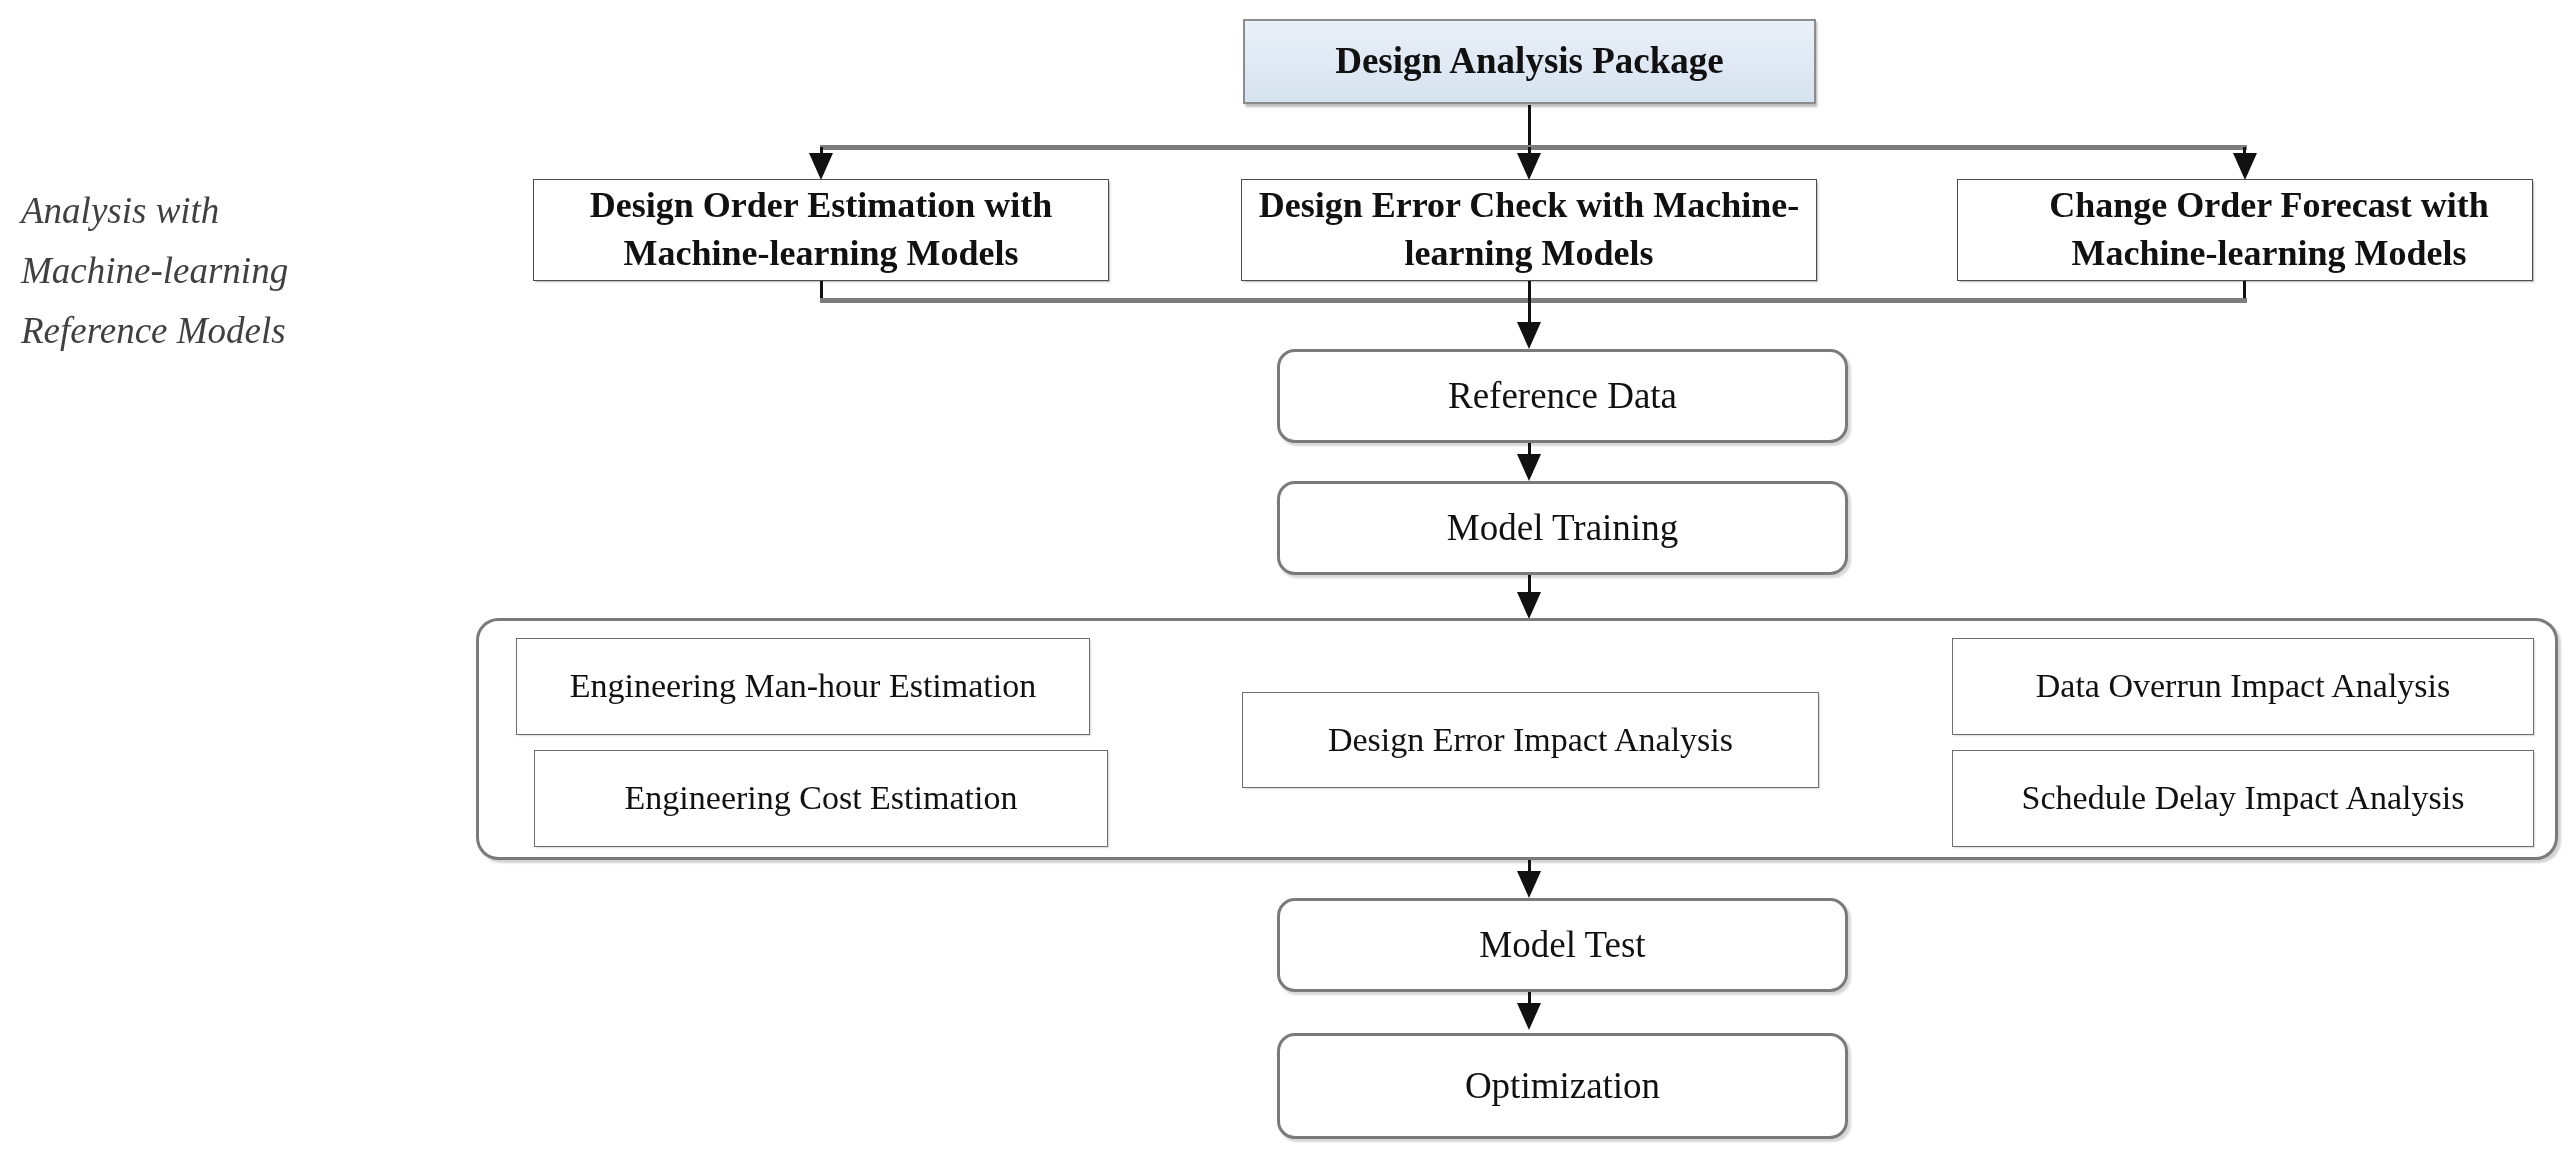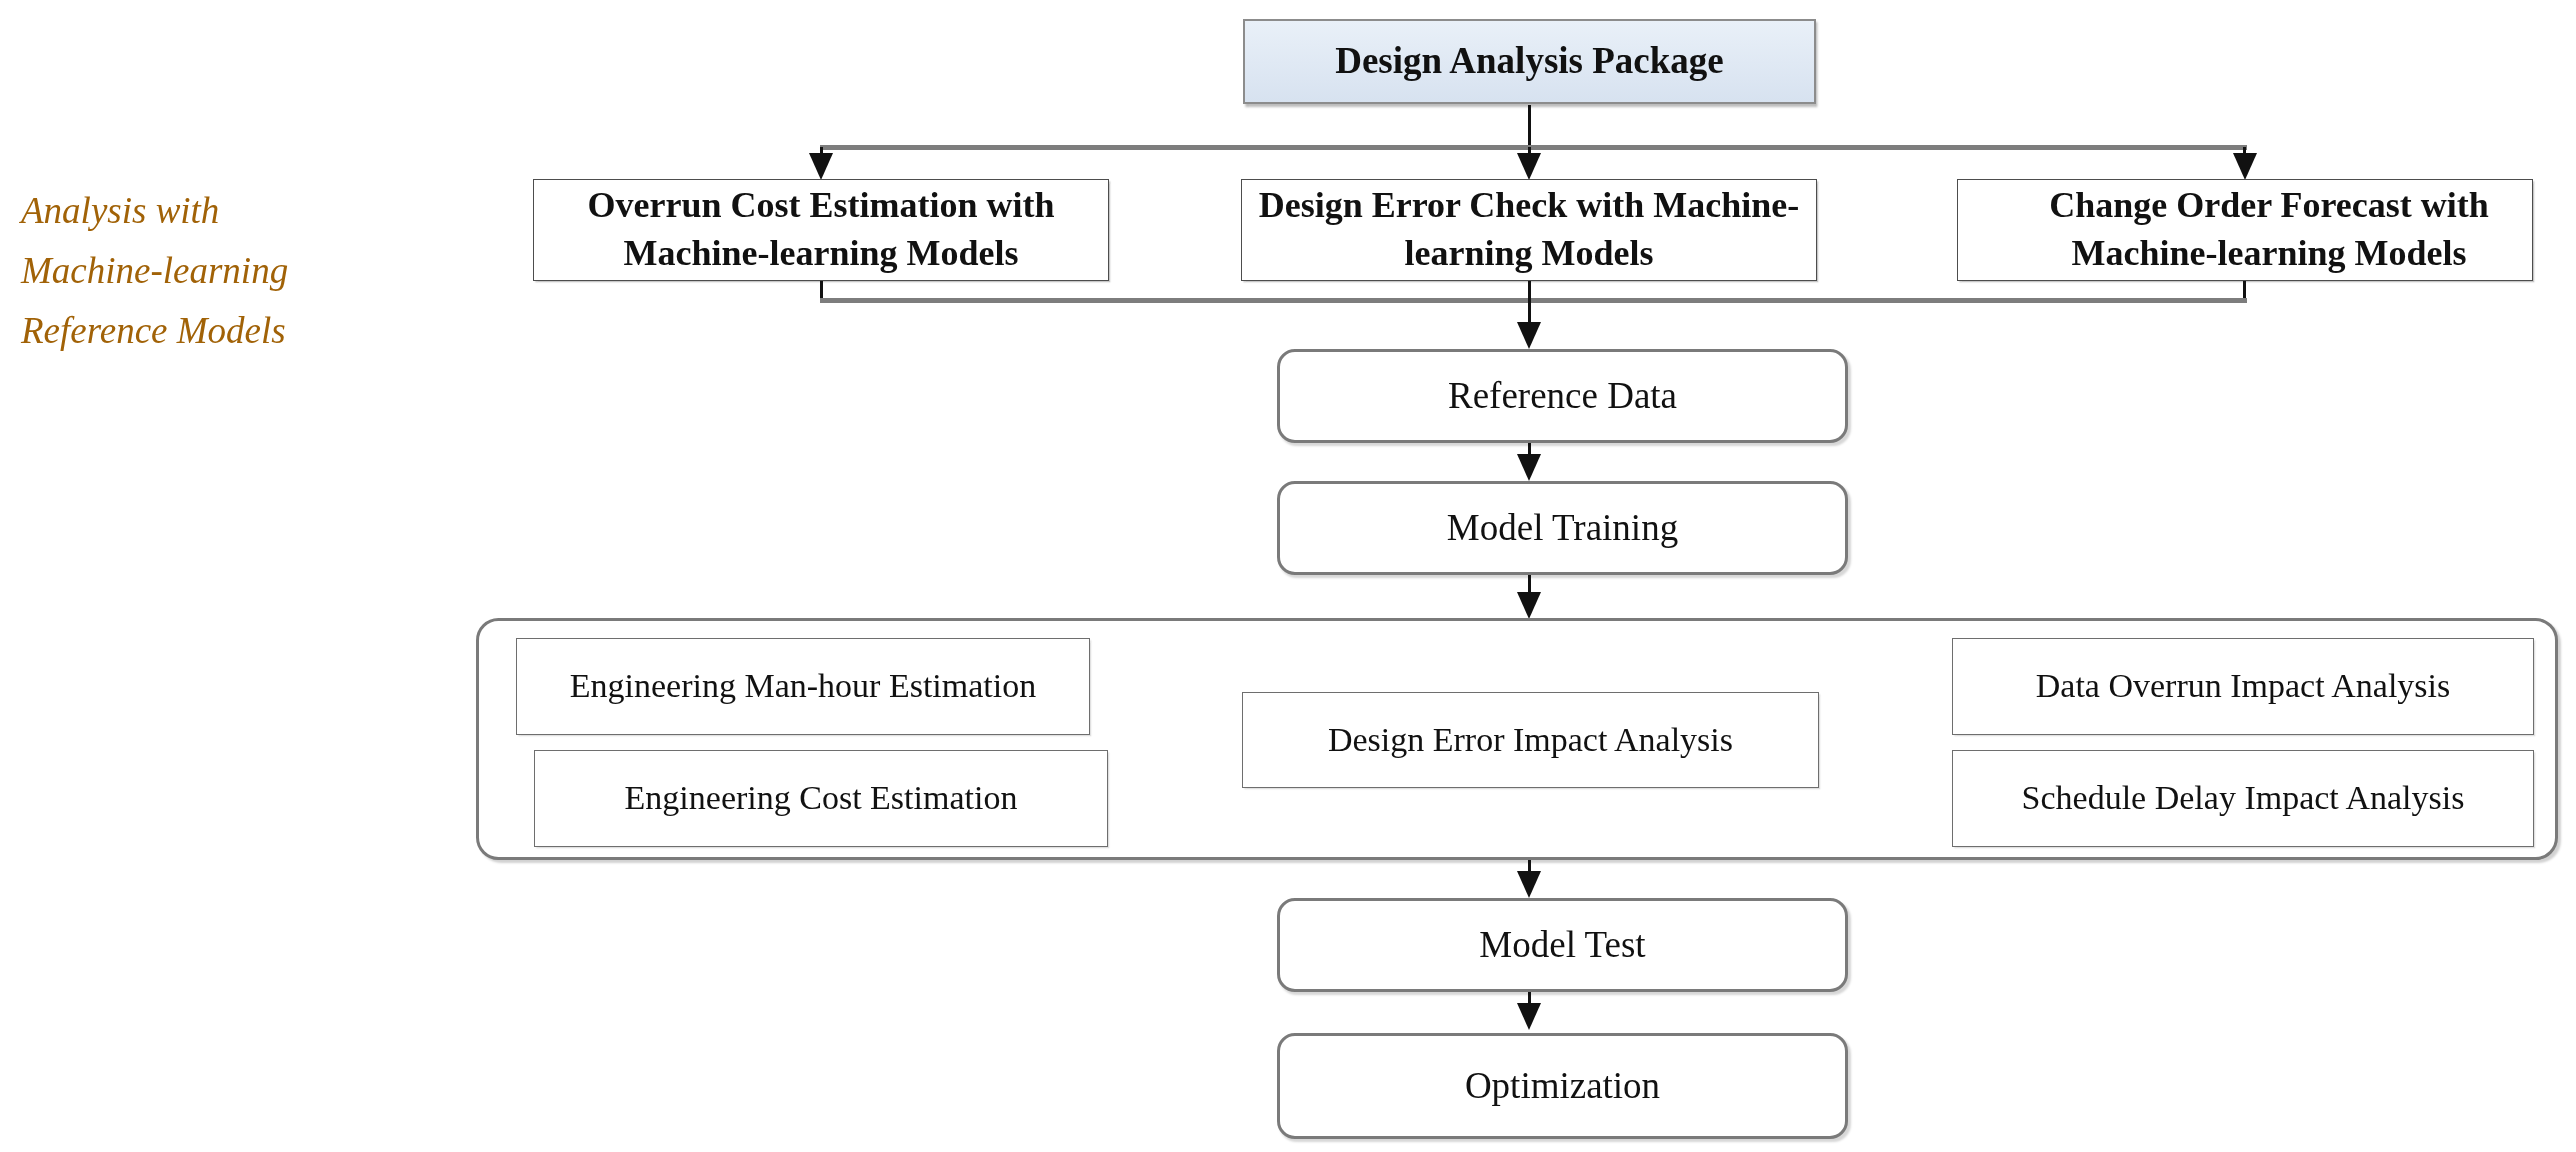--- a/index.html
+++ b/index.html
@@ -13,21 +13,21 @@
     overflow: hidden;
   }
   .abs { position: absolute; }
 
   
   .side-label {
     font-style: italic;
     font-size: 37px;
     line-height: 60px;
     white-space: pre-line;
-    color: #a16207;
+    color: #404040;
   }
 
   
   .node {
     position: absolute;
     display: flex;
     align-items: center;
     justify-content: center;
     text-align: center;
     box-sizing: border-box;
@@ -93,21 +93,21 @@
   <div class="vline" style="left:1528px; top:105px; height:42px;"></div>
   <div class="hline" style="left:820px; top:145px; width:1427px;"></div>
 
   <div class="vline" style="left:820px; top:147px; height:13.5px;"></div>
   <div class="arrowhead" style="left:809px; top:153px;"></div>
   <div class="vline" style="left:1528px; top:147px; height:13.5px;"></div>
   <div class="arrowhead" style="left:1517px; top:153px;"></div>
   <div class="vline" style="left:2243px; top:147px; height:13.5px;"></div>
   <div class="arrowhead" style="left:2233px; top:153px;"></div>
 
-  <div class="node ml-box" style="left:533px; top:179px; width:576px; height:102px;">Overrun Cost Estimation with Machine-learning Models</div>
+  <div class="node ml-box" style="left:533px; top:179px; width:576px; height:102px;">Design Order Estimation with Machine-learning Models</div>
   <div class="node ml-box" style="left:1241px; top:179px; width:576px; height:102px;">Design Error Check with Machine-learning Models</div>
   <div class="node ml-box" style="left:1957px; top:179px; width:576px; height:102px;padding-left:48px;">Change Order Forecast with Machine-learning Models</div>
 
   <div class="vline" style="left:820px; top:281px; height:19.4px;"></div>
   <div class="vline" style="left:2243px; top:281px; height:19.4px;"></div>
   <div class="hline" style="left:820px; top:298px; width:1427px;"></div>
   <div class="vline" style="left:1528px; top:281px; height:45px;"></div>
   <div class="arrowhead" style="left:1517px; top:322px;"></div>
 
   <div class="node rounded-box" style="left:1244px; top:349px; width:571px; height:94px;">Reference Data</div>

